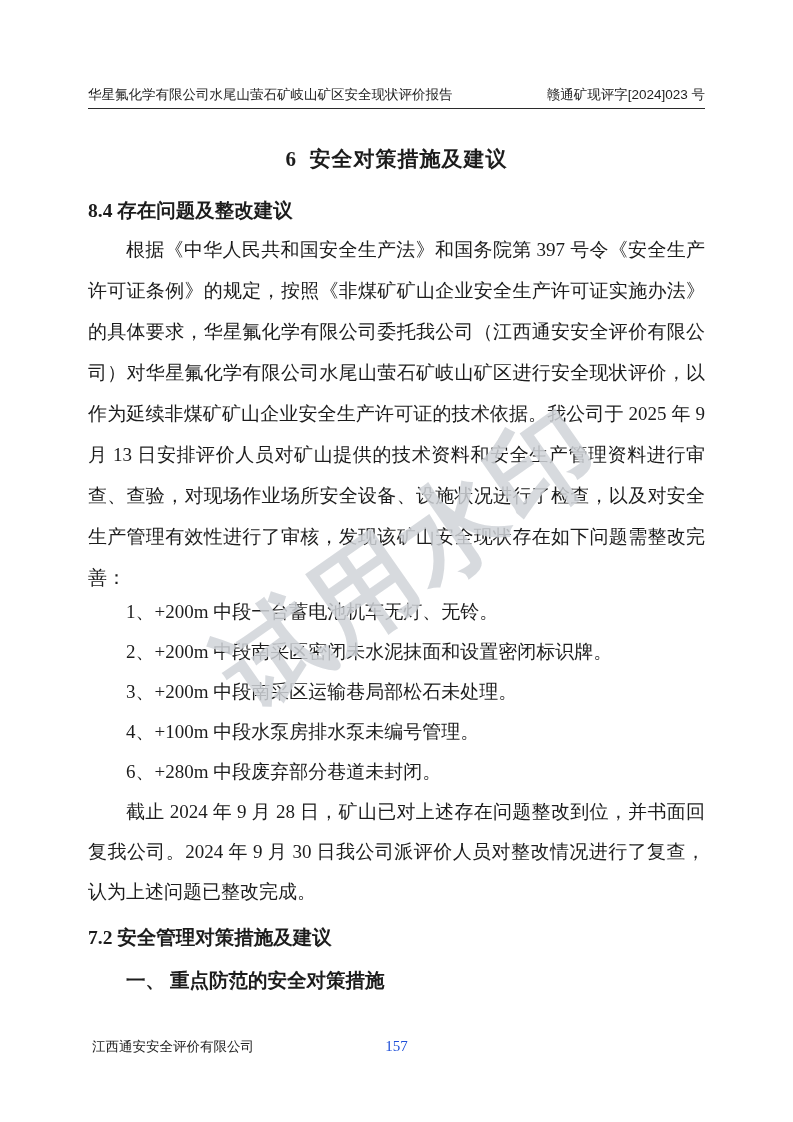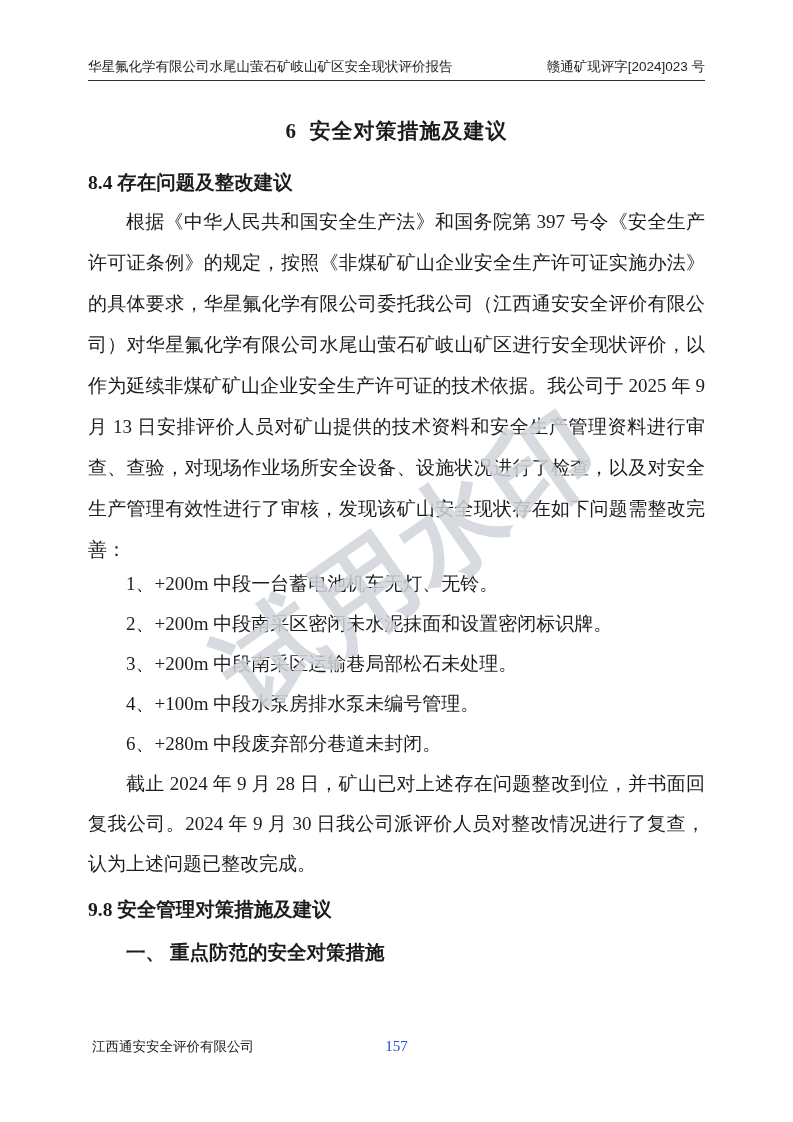--- a/index.html
+++ b/index.html
@@ -10,21 +10,21 @@
     overflow: hidden;
     font-family: "Liberation Serif", "DejaVu Serif", serif;
     color: #1c1c1c;
   }
   .content {
     position: absolute;
     left: 88px; top: 0;
     width: 617px;
   }
   .header-row {
-    padding-top: 58px;
+    padding-top: 86px;
     padding-bottom: 4px;
     border-bottom: 1px solid #2b2b2b;
     display: flex;
     justify-content: space-between;
     align-items: flex-end;
     font-family: "Liberation Sans", "DejaVu Sans", sans-serif;
     font-size: 13.5px;
     color: #1e1e1e;
   }
   .doc-title {
@@ -117,21 +117,21 @@
   <div class="issues">
     <div class="issue-item">1、+200m 中段一台蓄电池机车无灯、无铃。</div>
     <div class="issue-item">2、+200m 中段南采区密闭未水泥抹面和设置密闭标识牌。</div>
     <div class="issue-item">3、+200m 中段南采区运输巷局部松石未处理。</div>
     <div class="issue-item">4、+100m 中段水泵房排水泵未编号管理。</div>
     <div class="issue-item">6、+280m 中段废弃部分巷道未封闭。</div>
   </div>
 
   <p class="body-para para2">截止 2024 年 9 月 28 日，矿山已对上述存在问题整改到位，并书面回复我公司。2024 年 9 月 30 日我公司派评价人员对整改情况进行了复查，认为上述问题已整改完成。</p>
 
-  <div class="section-heading h62">9.8 安全管理对策措施及建议</div>
+  <div class="section-heading h62">7.2 安全管理对策措施及建议</div>
 
   <div class="sub-heading">一、 重点防范的安全对策措施</div>
 
 </div>
 
 <div class="footer">
   <span class="footer-company">江西通安安全评价有限公司</span>
   <span class="footer-pagenum">157</span>
 </div>
 

